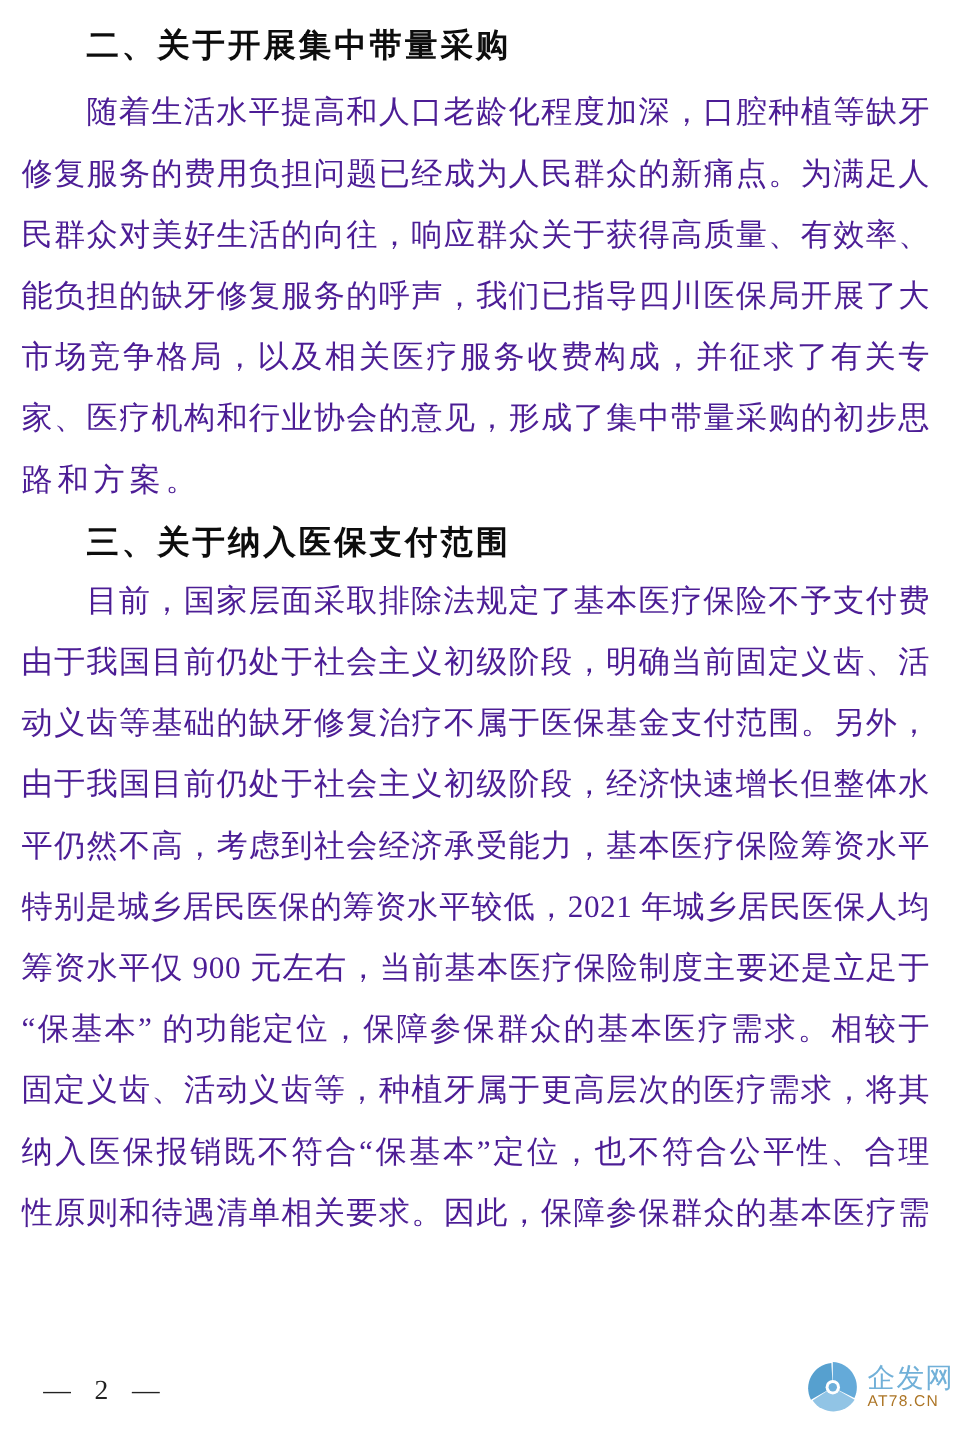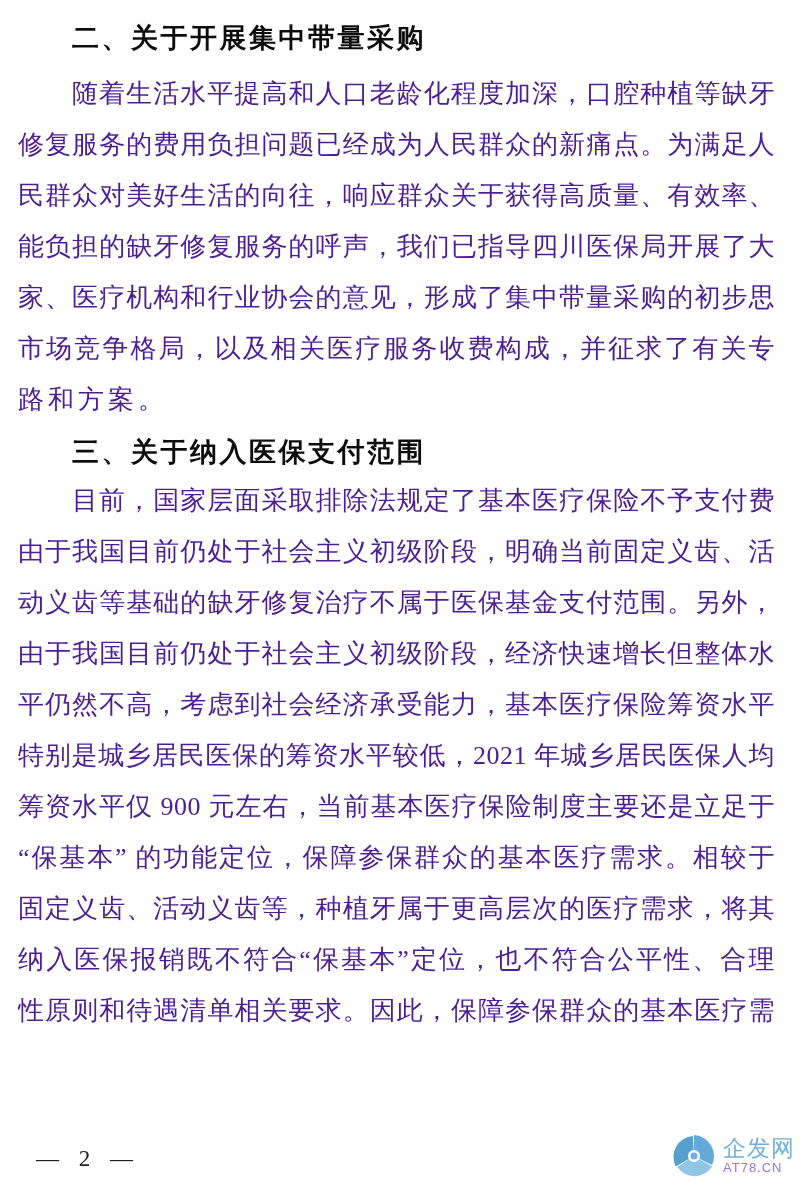--- a/index.html
+++ b/index.html
@@ -83,39 +83,39 @@
     font-size: 23px;
     line-height: 24px;
     color: #5ea6d3;
     letter-spacing: 1px;
     white-space: nowrap;
   }
   .watermark-domain {
     font-family: "Liberation Sans", "DejaVu Sans", sans-serif;
     font-size: 13px;
     line-height: 15px;
-    color: #8b5cf6;
+    color: #a16207;
     letter-spacing: 1px;
     white-space: nowrap;
   }
 </style>
 </head>
 <body>
 
 <div class="page-content">
 
   <div class="section-heading" id="heading-1">二、关于开展集中带量采购</div>
 
   <div class="paragraph" id="paragraph-1">
       <div class="line first">随着生活水平提高和人口老龄化程度加深，口腔种植等缺牙</div>
       <div class="line">修复服务的费用负担问题已经成为人民群众的新痛点。为满足人</div>
       <div class="line">民群众对美好生活的向往，响应群众关于获得高质量、有效率、</div>
       <div class="line">能负担的缺牙修复服务的呼声，我们已指导四川医保局开展了大</div>
+      <div class="line">市场竞争格局，以及相关医疗服务收费构成，并征求了有关专</div>
       <div class="line">家、医疗机构和行业协会的意见，形成了集中带量采购的初步思</div>
-      <div class="line">市场竞争格局，以及相关医疗服务收费构成，并征求了有关专</div>
       <div class="line short">路和方案。</div>
     </div>
 
   <div class="section-heading" id="heading-2">三、关于纳入医保支付范围</div>
 
   <div class="paragraph" id="paragraph-2">
       <div class="line first">目前，国家层面采取排除法规定了基本医疗保险不予支付费</div>
       <div class="line">由于我国目前仍处于社会主义初级阶段，明确当前固定义齿、活</div>
       <div class="line">动义齿等基础的缺牙修复治疗不属于医保基金支付范围。另外，</div>
       <div class="line">由于我国目前仍处于社会主义初级阶段，经济快速增长但整体水</div>

